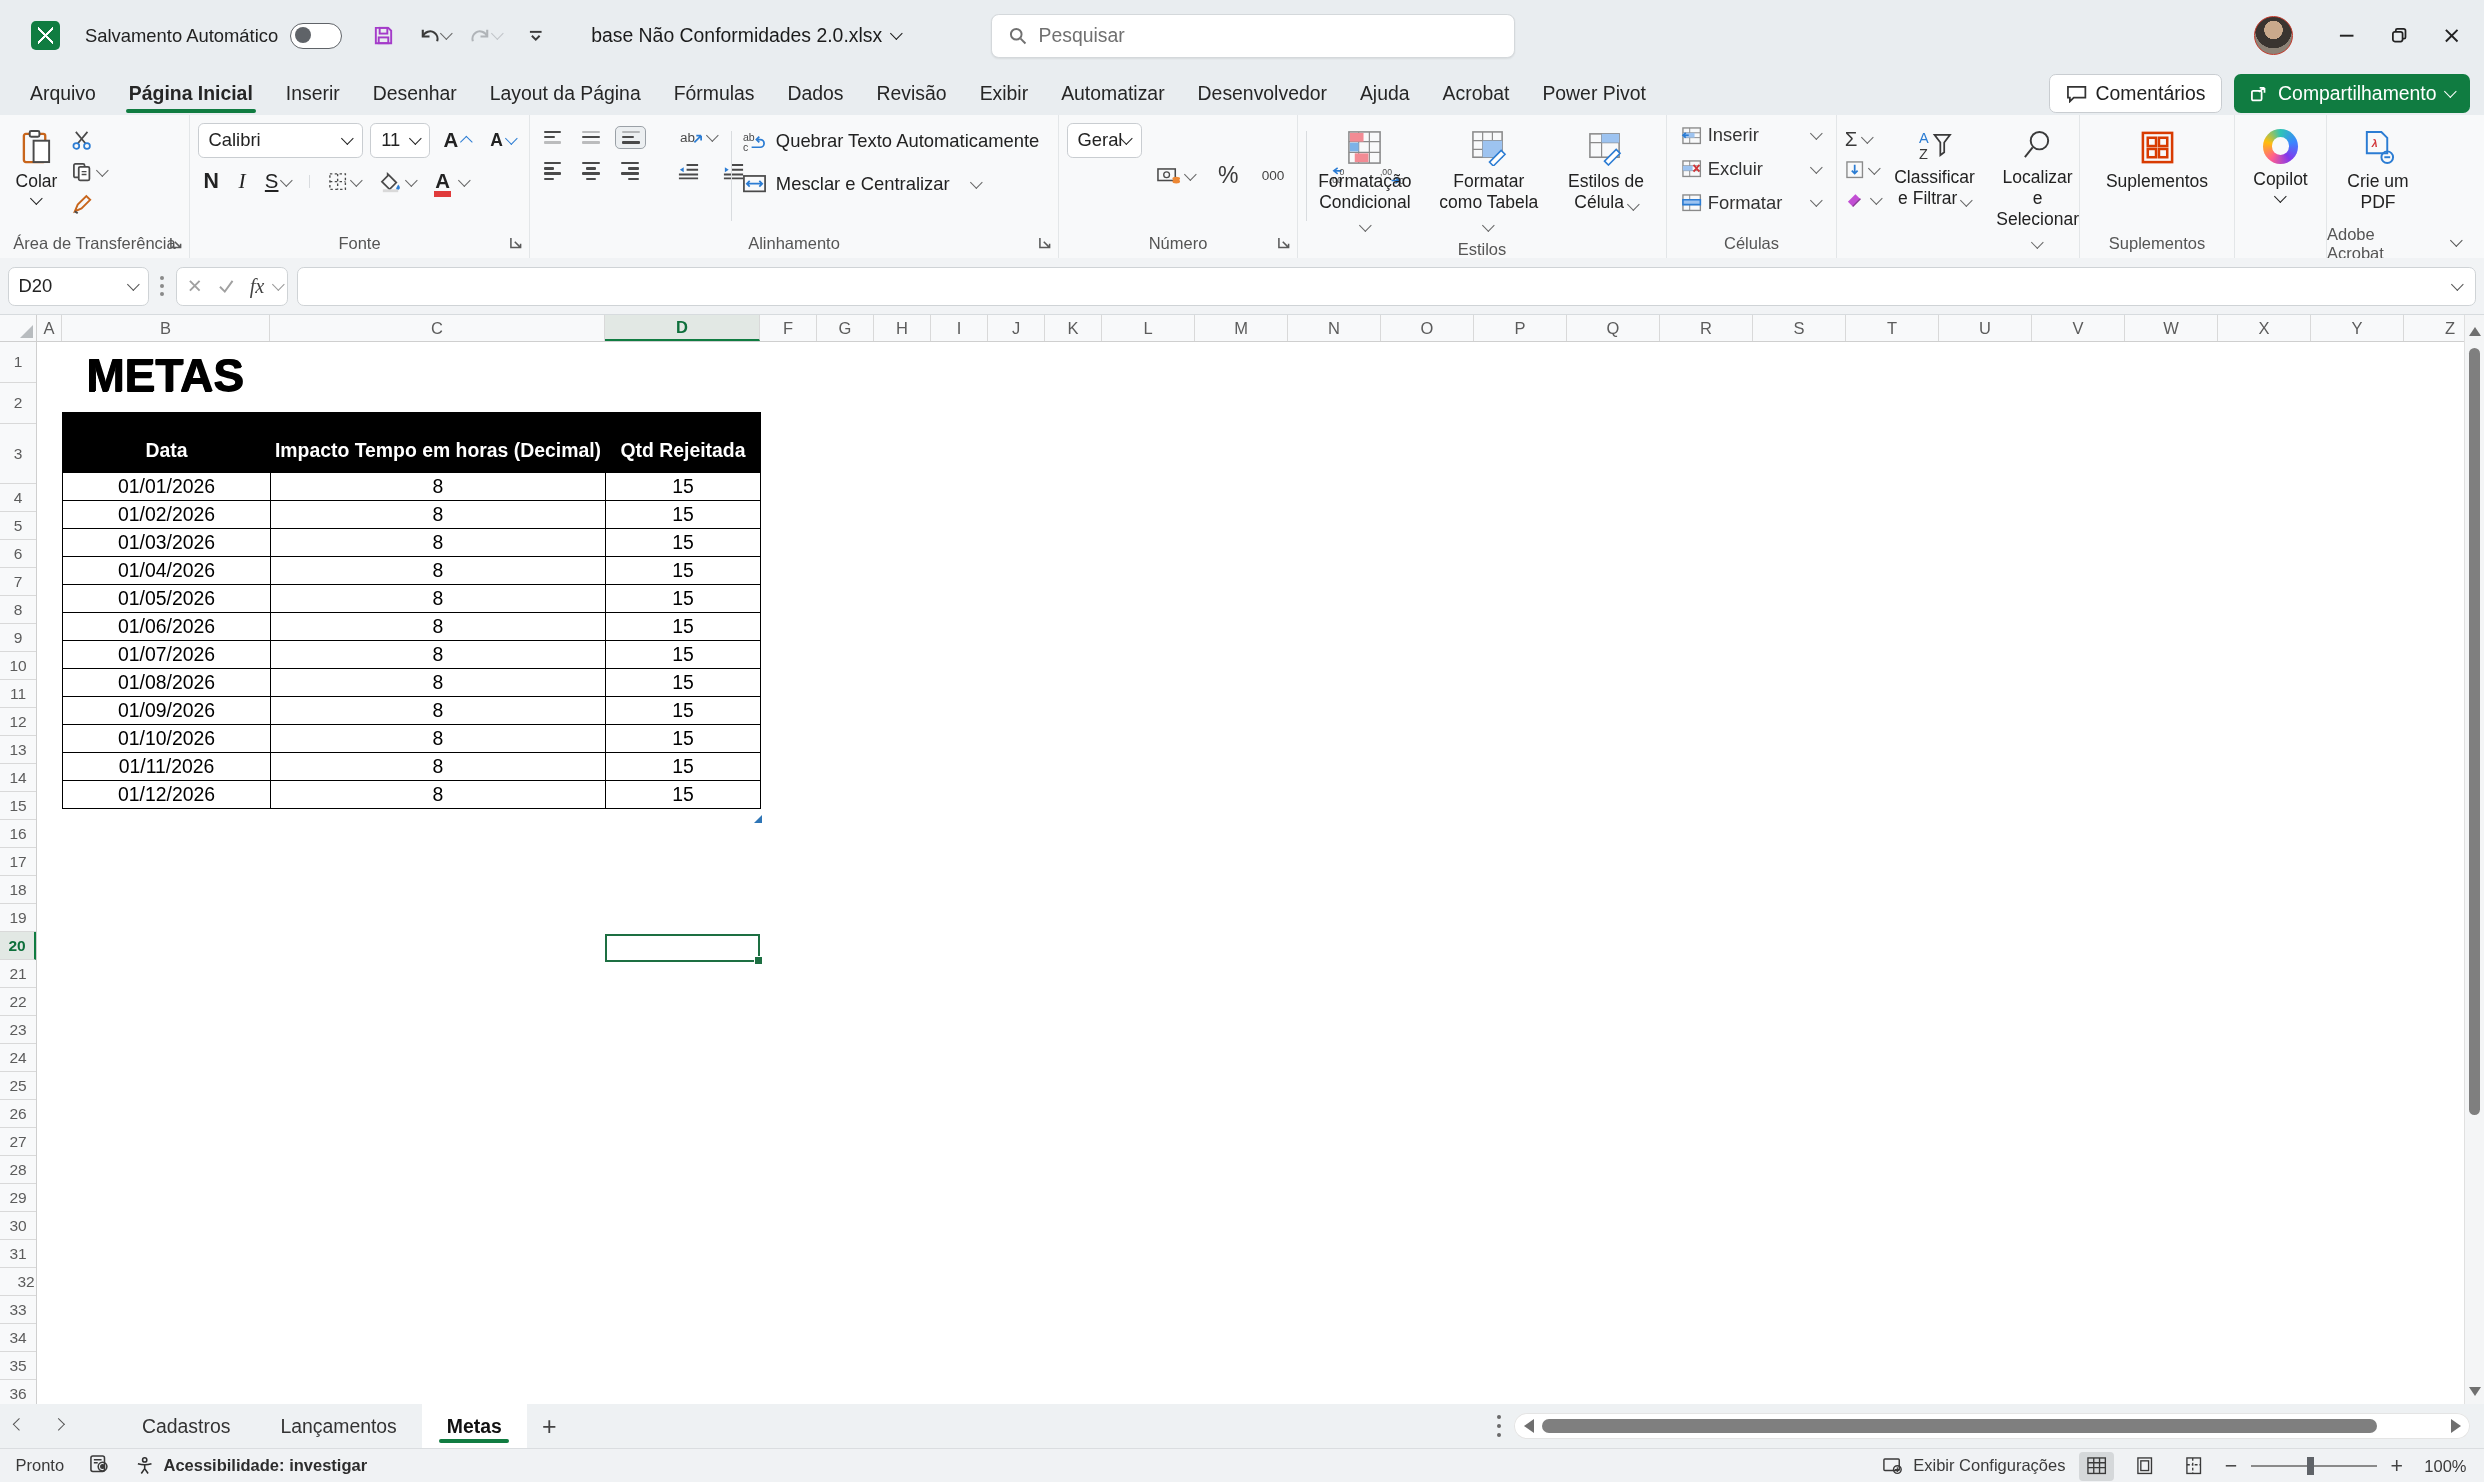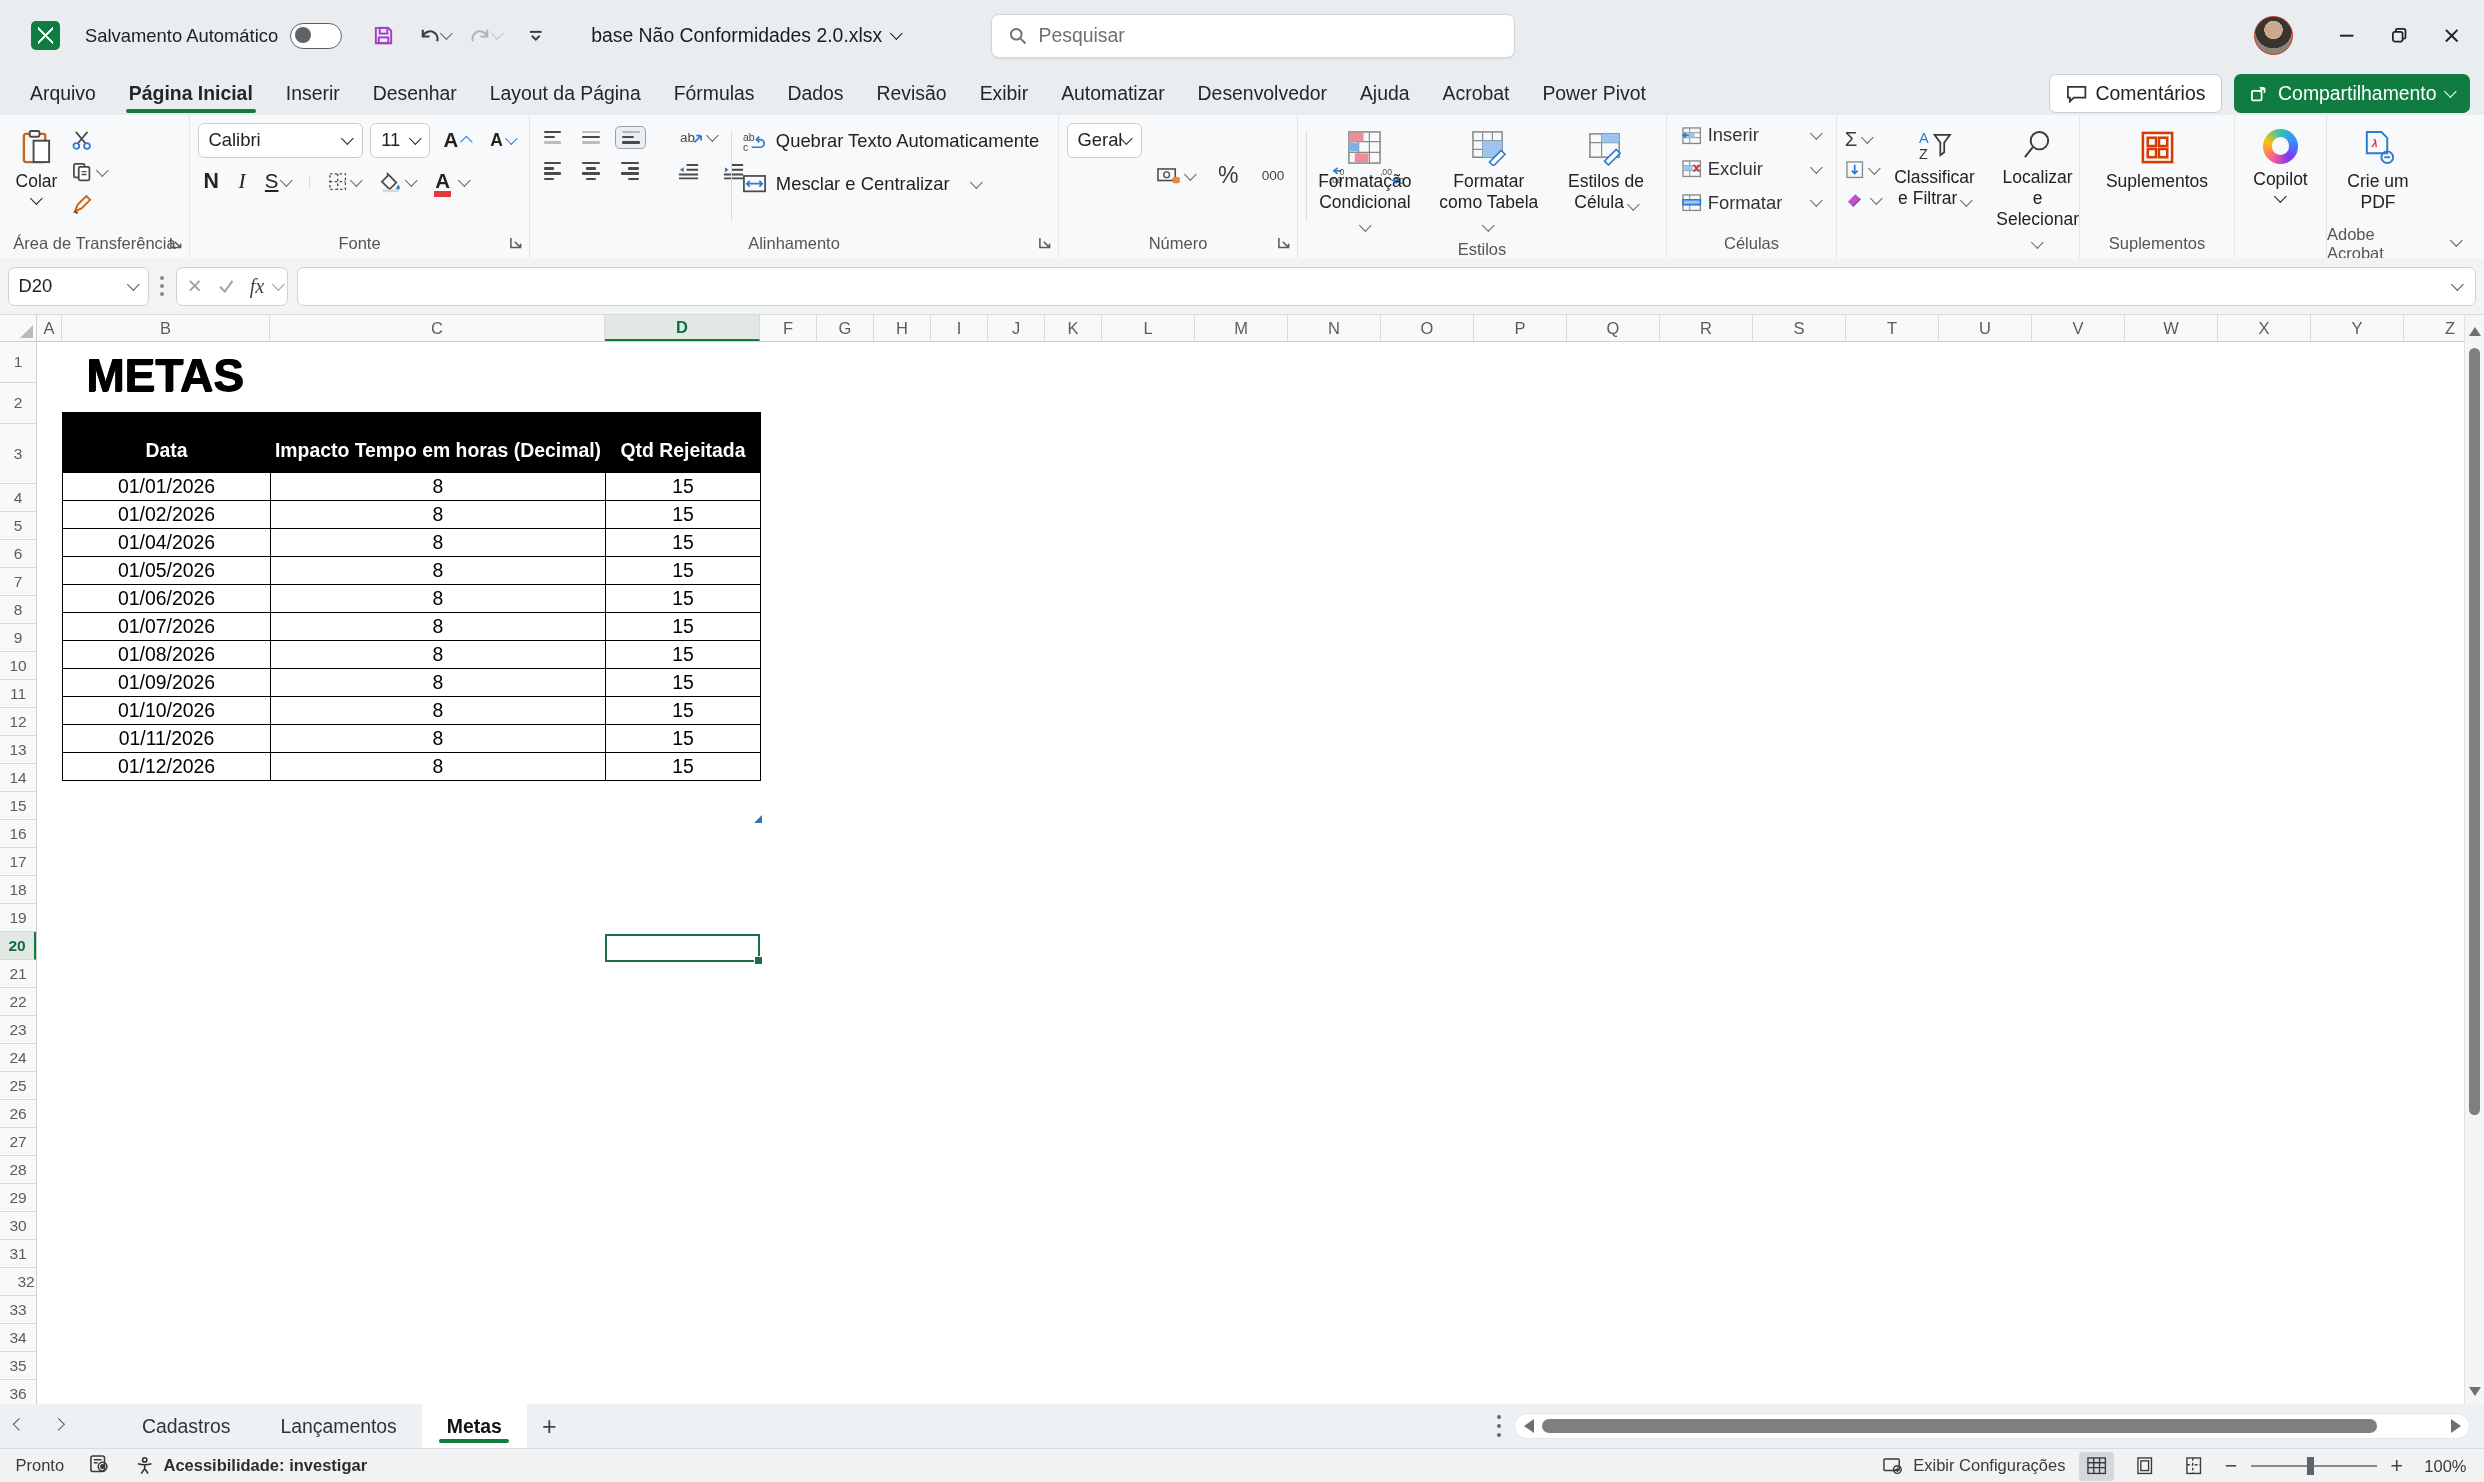--- a/index.html
+++ b/index.html
@@ -773,20 +773,25 @@
             <td>01/01/2026</td>
             <td>8</td>
             <td>15</td>
           </tr>
           <tr>
             <td>01/02/2026</td>
             <td>8</td>
             <td>15</td>
           </tr>
           <tr>
+            <td>01/03/2026</td>
+            <td>8</td>
+            <td>15</td>
+          </tr>
+          <tr>
             <td>01/04/2026</td>
             <td>8</td>
             <td>15</td>
           </tr>
           <tr>
             <td>01/05/2026</td>
             <td>8</td>
             <td>15</td>
           </tr>
           <tr>

